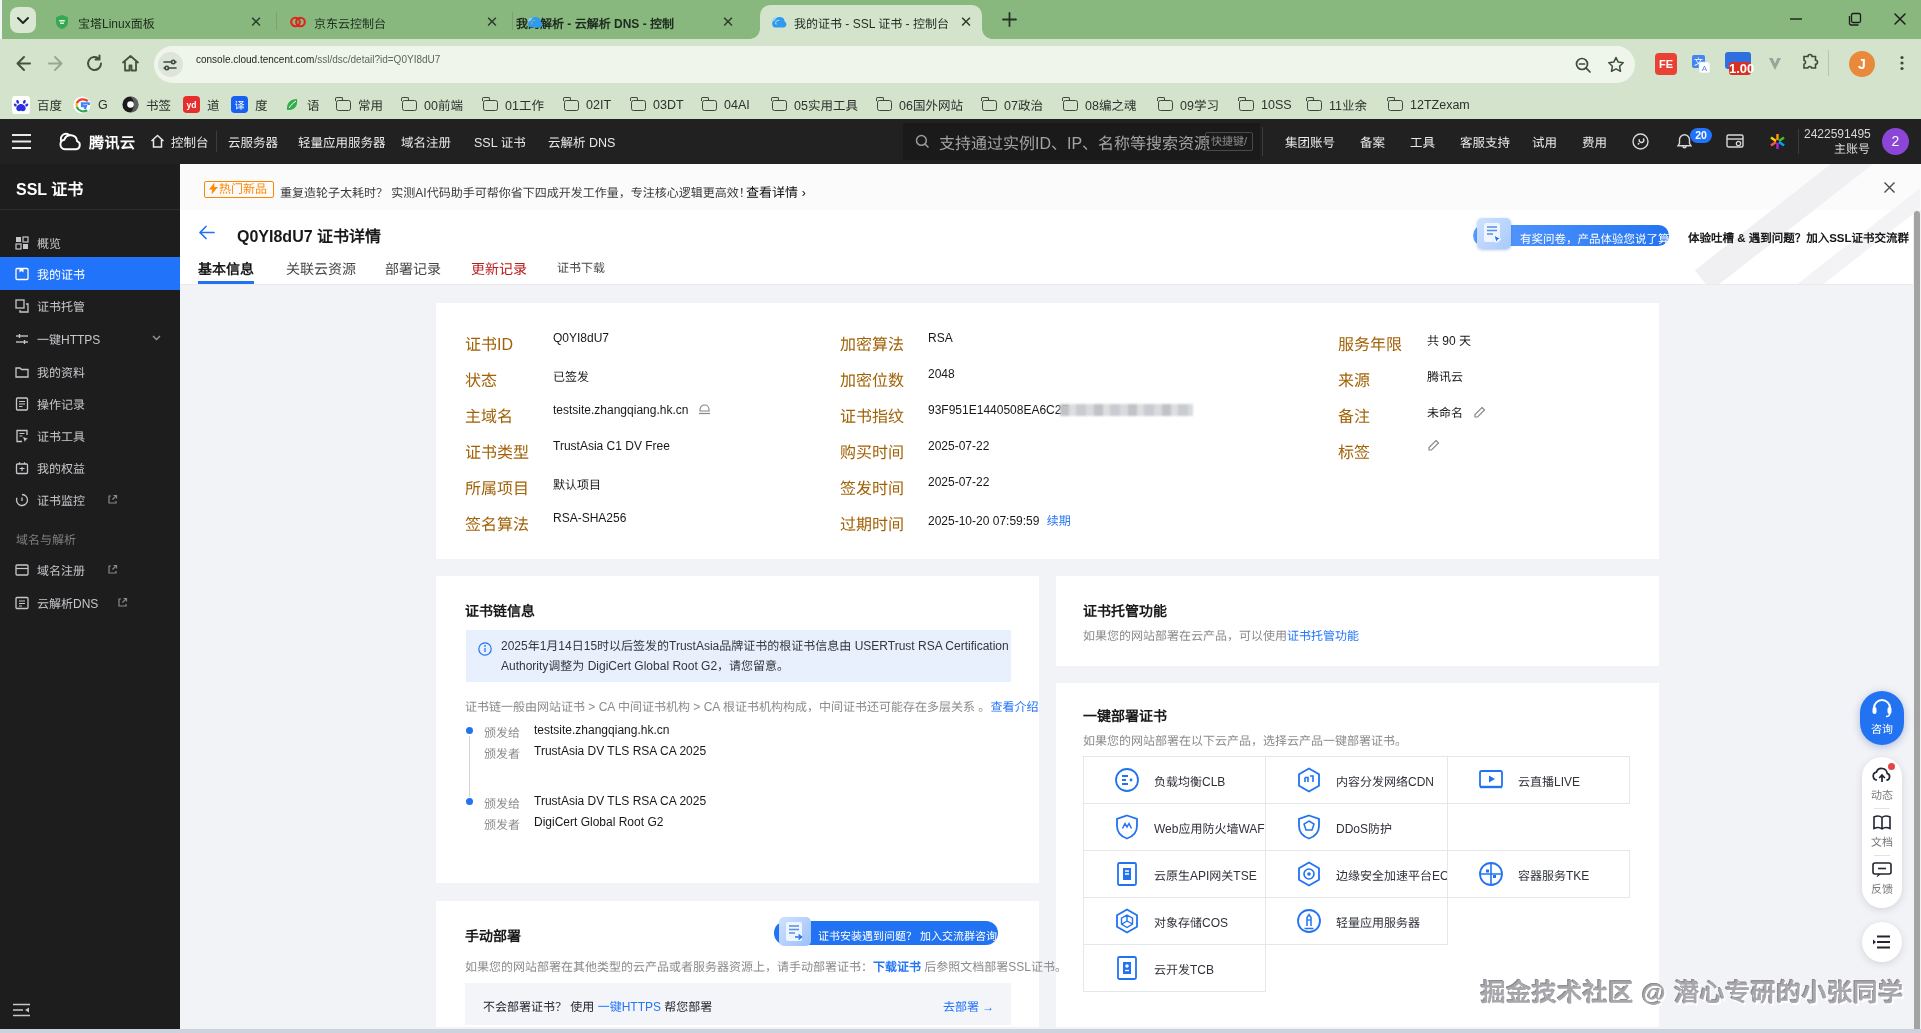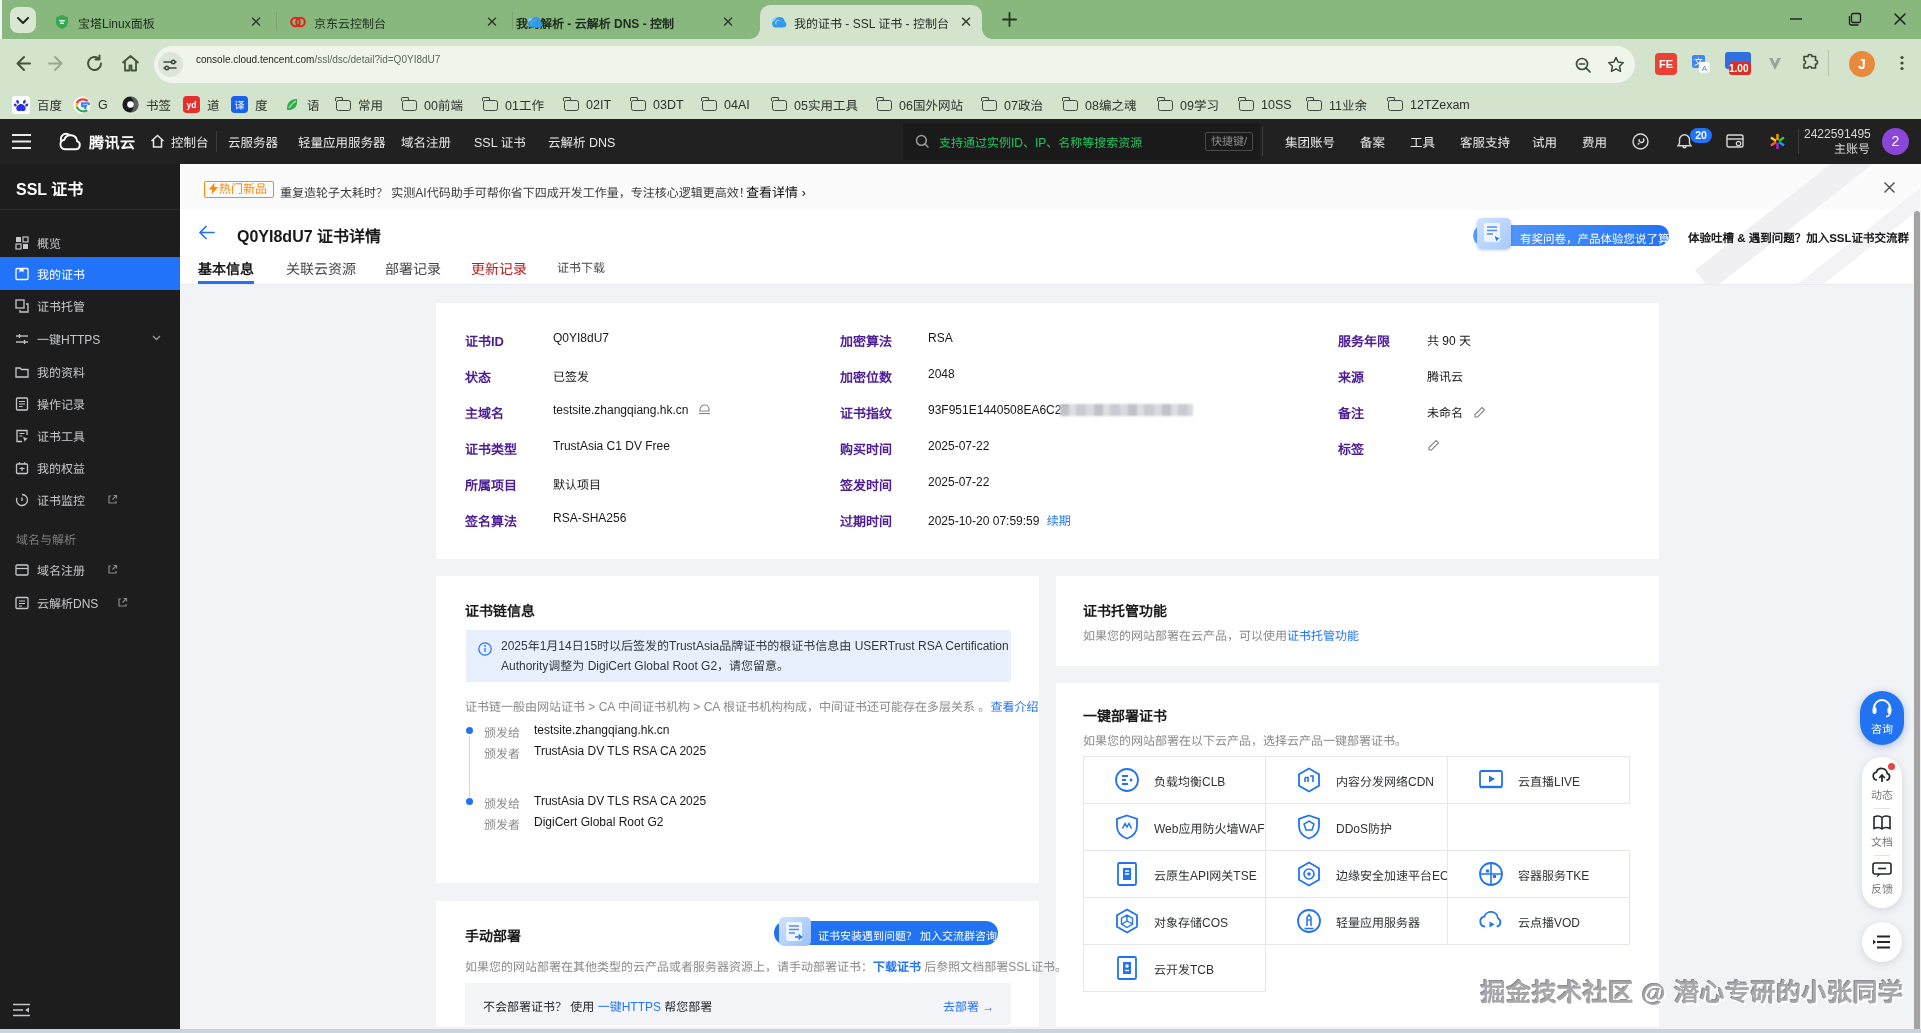--- a/index.html
+++ b/index.html
@@ -32,21 +32,21 @@
   .mi.act { background:#2173fa; color:#fff; }
 
   
   #banner { position:absolute; left:180px; top:164px; width:1741px; height:46px; background:#fbfbfb; }
   
   #pgheader { position:absolute; left:180px; top:210px; width:1741px; height:75px; background:#ffffff; }
   
   #content { position:absolute; left:180px; top:285px; width:1741px; height:748px; background:#f2f3f7; }
 
   .card { position:absolute; background:#fff; }
-  .lbl { color:#4c1d95; font-size:13px; position:absolute;font-weight:bold; }
+  .lbl { color:#a16207; font-size:16px; position:absolute; }
   .val { color:#181818; font-size:12px; position:absolute; white-space:nowrap; }
   .blue { color:#2575f7; }
   .ctitle { font-size:14px; font-weight:bold; color:#181818; position:absolute; }
   .gray12 { font-size:12px; color:#8b8b8b; position:absolute; white-space:nowrap; }
 
   
   .gcell { position:absolute; width:183px; height:48px; border:1px solid #e4e7eb; display:flex; align-items:center; background:#fff; }
   .gcell .gi { width:26px; height:26px; margin-left:30px; flex:none; }
   .gcell .gt { font-size:12px; color:#30323a; margin-left:14px; white-space:nowrap; }
 
@@ -157,21 +157,21 @@
     </svg>
 
   <div class="abs" style="left:1655px;top:14px;width:22px;height:22px;background:#e94235;border-radius:4px;color:#fff;font-size:11px;font-weight:bold;text-align:center;line-height:22px;">FE</div>
   <svg class="abs" style="left:1690px;top:14px" width="22" height="22" viewBox="0 0 22 22">
       <rect x="2" y="2" width="13" height="13" rx="2" fill="#4285f4"></rect>
       <text x="8.5" y="12" font-size="9" fill="#fff" text-anchor="middle" font-family="Liberation Sans">文</text>
       <rect x="9" y="9" width="11" height="11" rx="2" fill="#fff" stroke="#dadce0" stroke-width=".6"></rect>
       <text x="14.5" y="17.5" font-size="8" fill="#4285f4" text-anchor="middle" font-family="Liberation Sans">A</text>
     </svg>
   <div class="abs" style="left:1725px;top:13px;width:26px;height:17px;background:#2f6fe0;border-radius:3px;"></div>
-  <div class="abs" style="left:1729px;top:23px;width:22px;height:13px;background:#d93025;border-radius:3px;color:#fff;font-size:10px;font-weight:bold;line-height:13px;">1.00</div>
+  <div class="abs" style="left:1729px;top:23px;width:22px;height:13px;background:#d93025;border-radius:3px;color:#fff;font-size:13px;font-weight:bold;text-align:center;line-height:13px;">1.00</div>
   <svg class="abs" style="left:1765px;top:15px" width="20" height="20" viewBox="0 0 20 20">
       <path d="M4 4 l6 12 6-12 -3.6 0 -2.4 5.4 -2.4-5.4 z" fill="#9aa49a"></path>
     </svg>
   <svg class="abs" style="left:1800px;top:14px" width="21" height="21" viewBox="0 0 21 21">
       <path d="M8 3.5 a2 2 0 0 1 4 0 h3.5 v3.8 a2 2 0 0 1 0 4 v3.7 h-3.8 a2 2 0 0 0 -3.9 0 H4 v-3.8 a2 2 0 0 0 0-3.9 V3.5 z" fill="none" stroke="#3c4a3b" stroke-width="1.6"></path>
     </svg>
   <div class="abs" style="left:1828px;top:11px;width:1px;height:26px;background:#b5c7b1;"></div>
   <div class="abs" style="left:1849px;top:12px;width:26px;height:26px;border-radius:50%;background:#e8893c;color:#fff;font-size:14px;font-weight:bold;text-align:center;line-height:26px;">J</div>
   <svg class="abs" style="left:1893px;top:15px" width="18" height="18" viewBox="0 0 18 18">
       <g fill="#3c4a3b">
@@ -253,21 +253,21 @@
   <div class="tn" style="left:228px;">云服务器</div>
   <div class="tn" style="left:298px;">轻量应用服务器</div>
   <div class="tn" style="left:401px;">域名注册</div>
   <div class="tn" style="left:474px;">SSL 证书</div>
   <div class="tn" style="left:548px;">云解析 DNS</div>
   <div class="abs" style="left:903px;top:4px;width:357px;height:37px;background:#1a1a1b;"></div>
   <svg class="abs" style="left:915px;top:15px" width="15" height="15" viewBox="0 0 15 15">
       <circle cx="6.4" cy="6.4" r="4.9" fill="none" stroke="#9b9b9b" stroke-width="1.5"></circle>
       <path d="M10 10 l3.5 3.5" stroke="#9b9b9b" stroke-width="1.5"></path>
     </svg>
-  <div class="tn" style="left:939px;color:#22c55e;font-size:12px;">支持通过实例ID、IP、名称等搜索资源</div>
+  <div class="tn" style="left:939px;color:#a3a3a3;font-size:16px;">支持通过实例ID、IP、名称等搜索资源</div>
   <div class="abs" style="left:1205px;top:13px;width:48px;height:19px;border:1px solid #4a4a4a;border-radius:2px;color:#8b8b8b;font-size:11px;text-align:center;line-height:17px;">快捷键/</div>
   <div class="abs" style="left:1262px;top:8px;width:1px;height:29px;background:#3c3c3c;"></div>
   <div class="tn" style="left:1285px;">集团账号</div>
   <div class="tn" style="left:1360px;">备案</div>
   <div class="tn" style="left:1410px;">工具</div>
   <div class="tn" style="left:1460px;">客服支持</div>
   <div class="tn" style="left:1532px;">试用</div>
   <div class="tn" style="left:1582px;">费用</div>
   <svg class="abs" style="left:1632px;top:14px" width="17" height="17" viewBox="0 0 17 17">
       <circle cx="8.5" cy="8.5" r="7.5" fill="none" stroke="#d8d8d8" stroke-width="1.4"></circle>
@@ -565,27 +565,20 @@
           <span class="gt">对象存储COS</span>
         </div>
       <div class="gcell" style="left:182px;top:141px;">
           <svg class="gi" viewBox="0 0 26 26">
             <circle cx="13" cy="13" r="11" fill="none" stroke="#2273f2" stroke-width="1.8"></circle>
             <path d="M11 18 V9.5 l2-3 2 3 V18 m-6.5 2.5 h9" stroke="#2273f2" stroke-width="1.5" fill="none"></path>
             <path d="M11 12 h4" stroke="#2273f2" stroke-width="1.3"></path>
           </svg>
           <span class="gt">轻量应用服务器</span>
         </div>
-      <div class="gcell" style="left:364px;top:141px;">
-          <svg class="gi" viewBox="0 0 26 26">
-            <path d="M7 18.5 a5 5 0 0 1 -.7-9.9 a7 7 0 0 1 13.6 1.6 a4.4 4.4 0 0 1 -1.2 8.3" fill="none" stroke="#2273f2" stroke-width="1.8"></path>
-            <path d="M11.5 13.5 l5 3 -5 3z" fill="#2273f2"></path>
-          </svg>
-          <span class="gt">云点播VOD</span>
-        </div>
       <div class="gcell" style="left:0;top:188px;">
           <svg class="gi" viewBox="0 0 26 26">
             <rect x="4" y="2" width="18" height="22" rx="1.5" fill="none" stroke="#2273f2" stroke-width="1.8"></rect>
             <rect x="9" y="7" width="8" height="12" fill="#2273f2"></rect>
             <circle cx="13" cy="11" r="1.8" fill="#fff"></circle>
             <path d="M11 15.5 h4" stroke="#fff" stroke-width="1.3"></path>
           </svg>
           <span class="gt">云开发TCB</span>
         </div>
     </div>

